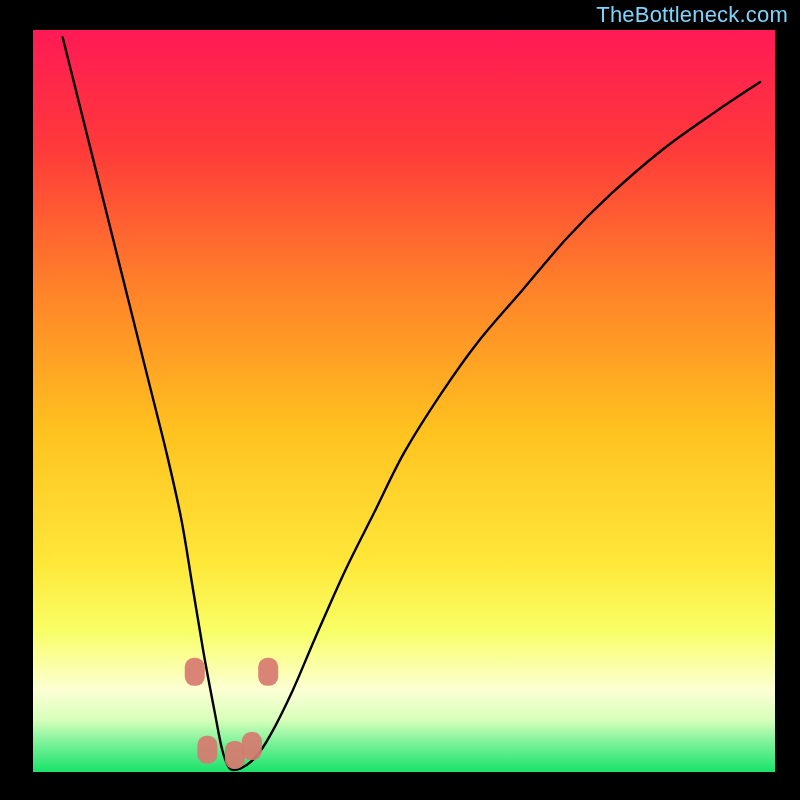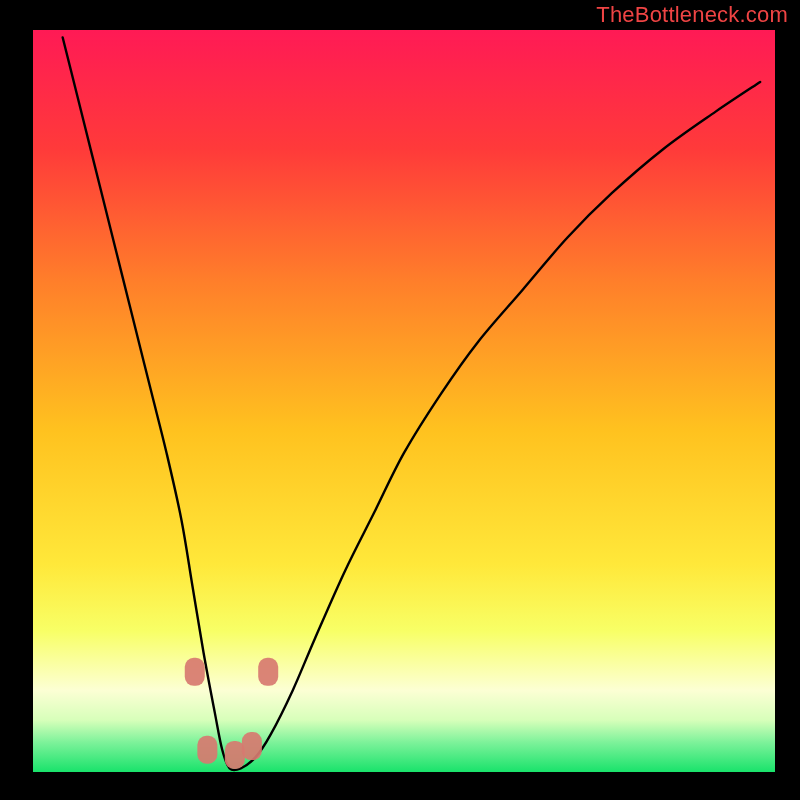--- a/index.html
+++ b/index.html
@@ -16,21 +16,21 @@
     top: 0;
     left: 0;
     width: 800px;
     height: 800px;
     background: #000;
   }
   .watermark {
     position: absolute;
     top: 2px;
     right: 12px;
-    color: #ef4444;
+    color: #7dd3fc;
     font-size: 22px;
     font-weight: 400;
     letter-spacing: 0.2px;
   }
   svg {
     position: absolute;
     top: 0;
     left: 0;
   }
 </style>

